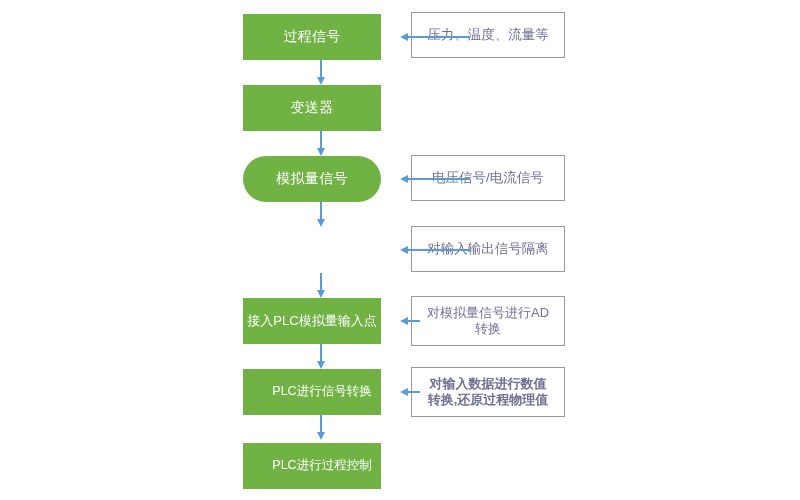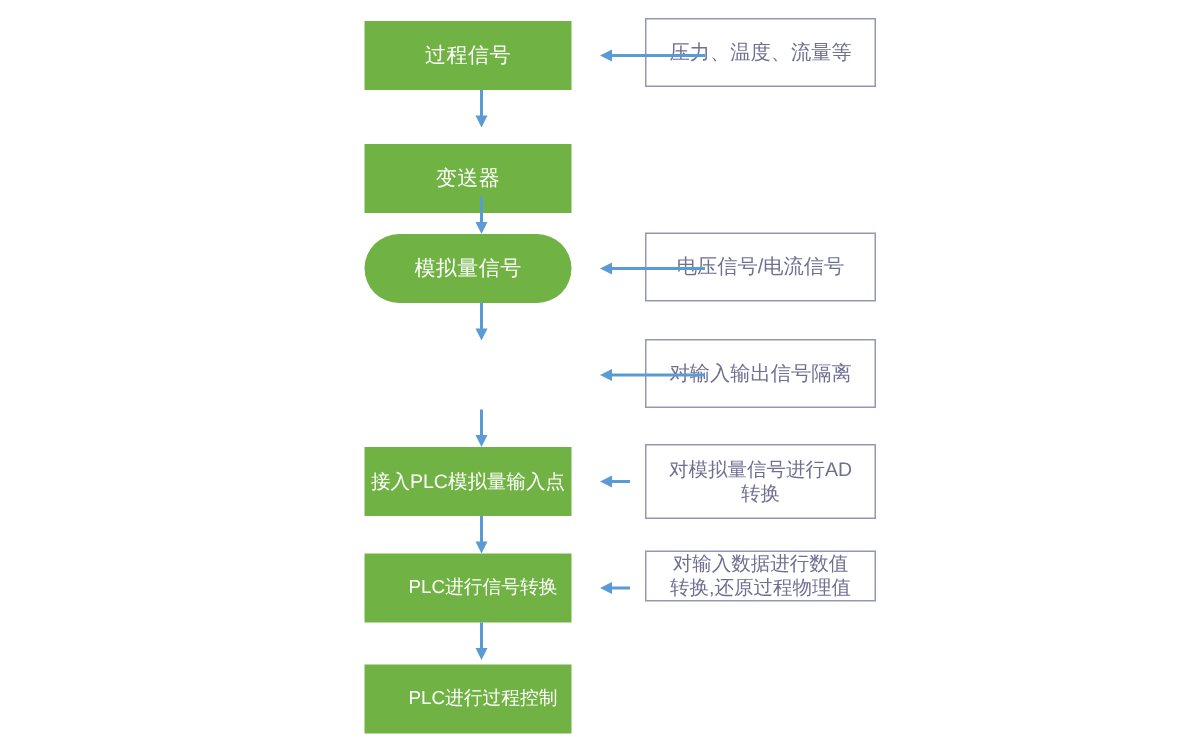--- a/index.html
+++ b/index.html
@@ -49,21 +49,21 @@
   }
   .step-label.small {
     font-size: 12.5px;
     letter-spacing: 0px;
     padding-left: 20px;
   }
 
   
   .note-box {
     position: absolute;
-    right: 216px;          
+    right: 235px;          
     width: 154px;
     height: 46px;
     background: #ffffff;
     border: 1px solid #9595b4;
     display: flex;
     align-items: center;
     justify-content: center;
     box-sizing: border-box;
   }
   .note-label {
@@ -123,21 +123,21 @@
 
   <div class="step-box" style="top:14px;">
     <span class="step-label">过程信号</span>
   </div>
   <div class="note-box" style="top:12px;">
     <span class="note-label">压力、温度、流量等</span>
   </div>
   <div class="h-arrow" style="top:36px; left:408px; width:62px;"></div>
   <div class="v-arrow" style="top:60px; height:18px;"></div>
 
-  <div class="step-box" style="top:85px;margin-top:11px;">
+  <div class="step-box" style="top:85px;">
     <span class="step-label">变送器</span>
   </div>
   <div class="v-arrow" style="top:131px; height:18px;"></div>
 
   <div class="step-box" style="top:156px;border-radius:23px;">
     <span class="step-label">模拟量信号</span>
   </div>
   <div class="note-box" style="top:155px;">
     <span class="note-label">电压信号/电流信号</span>
   </div>
@@ -156,21 +156,21 @@
   <div class="note-box" style="top:296px; height:50px;">
     <span class="note-label two-line">对模拟量信号进行AD
 转换</span>
   </div>
   <div class="h-arrow" style="top:320px; left:408px; width:12px;"></div>
   <div class="v-arrow" style="top:344px; height:18px;"></div>
 
   <div class="step-box" style="top:369px;">
     <span class="step-label small">PLC进行信号转换</span>
   </div>
-  <div class="note-box" style="top:367px; height:34px;">
+  <div class="note-box" style="top:367px; height:50px;font-weight:bold;">
     <span class="note-label two-line">对输入数据进行数值
 转换,还原过程物理值</span>
   </div>
   <div class="h-arrow" style="top:391px; left:408px; width:12px;"></div>
   <div class="v-arrow" style="top:415px; height:18px;"></div>
 
   <div class="step-box" style="top:443px;">
     <span class="step-label small">PLC进行过程控制</span>
   </div>
 

